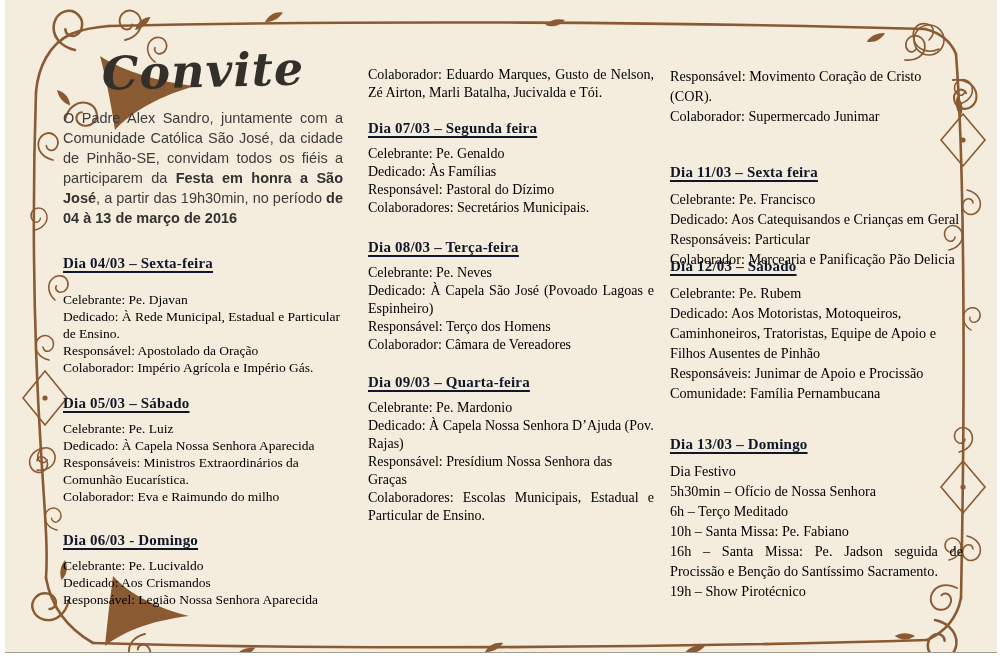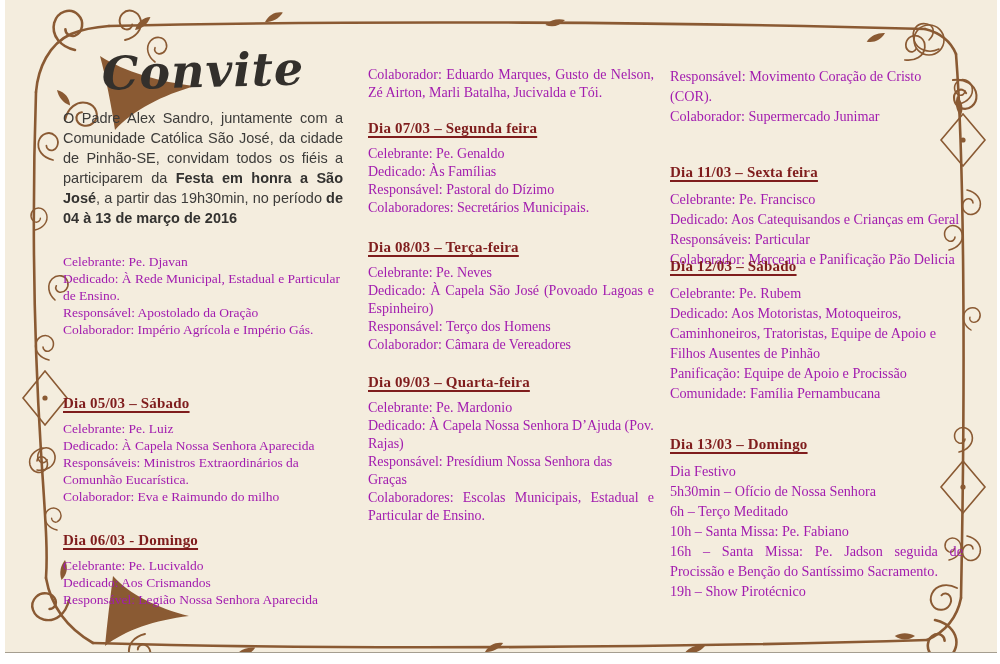--- a/index.html
+++ b/index.html
@@ -26,26 +26,26 @@
     text-align:justify;
   }
   .intro b{font-weight:700;color:#333230;}
 
   .column{position:absolute;top:0;height:652px;}
   .col-0{left:58px;width:280px;}
   .col-1{left:363px;width:286px;}
   .col-2{left:665px;width:293px;}
   .section{position:absolute;left:0;right:0;}
   .day-heading{
-    font:700 15px/20px "Liberation Serif",serif;color:#7f1d1d;
+    font:700 15px/20px "Liberation Serif",serif;color:#0f172a;
     text-decoration:underline;text-underline-offset:3px;
     text-decoration-thickness:1.5px;margin-bottom:7px;letter-spacing:.2px;
   }
   .col-0 .section:nth-child(1) .day-heading{margin-bottom:18px;}
-  .line{color:#a21caf;}
+  .line{color:#000000;}
   .col-0 .line{font:13.5px/17px "Liberation Serif",serif;}
   .col-1 .line{font:14px/18px "Liberation Serif",serif;}
   .col-2 .line{font:14.2px/20px "Liberation Serif",serif;}
   .just{text-align:justify;}
 </style>
 </head>
 <body>
 
 <div class="card">
 
@@ -135,20 +135,21 @@
   </svg>
 
   <div class="content">
 
     <div class="page-title">Convite</div>
 
     <div class="intro"><span>O Padre Alex Sandro, juntamente com a Comunidade Católica São José, da cidade de Pinhão-SE, convidam todos os fiéis a participarem da </span><b>Festa em honra a São José</b><span>, a partir das 19h30min, no período </span><b>de 04 à 13 de março de 2016</b></div>
 
     <div class="column col-0">
         <div class="section" style="top: 253px;">
+          <div class="day-heading">Dia 04/03 – Sexta-feira</div>
           <div class="line">Celebrante: Pe. Djavan</div>
           <div class="line">Dedicado: À Rede Municipal, Estadual e Particular de Ensino.</div>
           <div class="line">Responsável: Apostolado da Oração</div>
           <div class="line">Colaborador: Império Agrícola e Império Gás.</div>
         </div>
         <div class="section" style="top: 393px;">
           <div class="day-heading">Dia 05/03 – Sábado</div>
           <div class="line">Celebrante: Pe. Luiz</div>
           <div class="line">Dedicado: À Capela Nossa Senhora Aparecida</div>
           <div class="line">Responsáveis: Ministros Extraordinários da Comunhão Eucarística.</div>
@@ -196,21 +197,21 @@
           <div class="day-heading">Dia 11/03 – Sexta feira</div>
           <div class="line">Celebrante: Pe. Francisco</div>
           <div class="line">Dedicado: Aos Catequisandos e Crianças em Geral</div>
           <div class="line">Responsáveis: Particular</div>
           <div class="line">Colaborador: Mercearia e Panificação Pão Delicia</div>
         </div>
         <div class="section" style="top: 256px;">
           <div class="day-heading">Dia 12/03 – Sábado</div>
           <div class="line">Celebrante: Pe. Rubem</div>
           <div class="line">Dedicado: Aos Motoristas, Motoqueiros, Caminhoneiros, Tratoristas, Equipe de Apoio e Filhos Ausentes de Pinhão</div>
-          <div class="line">Panificação: Equipe de Apoio e Procissão</div>
+          <div class="line">Responsáveis: Junimar de Apoio e Procissão</div>
           <div class="line">Comunidade: Família Pernambucana</div>
         </div>
         <div class="section" style="top: 434px;">
           <div class="day-heading">Dia 13/03 – Domingo</div>
           <div class="line">Dia Festivo</div>
           <div class="line">5h30min – Ofício de Nossa Senhora</div>
           <div class="line">6h – Terço Meditado</div>
           <div class="line">10h – Santa Missa: Pe. Fabiano</div>
           <div class="line just">16h – Santa Missa: Pe. Jadson seguida de Procissão e Benção do Santíssimo Sacramento.</div>
           <div class="line">19h – Show Pirotécnico</div>

